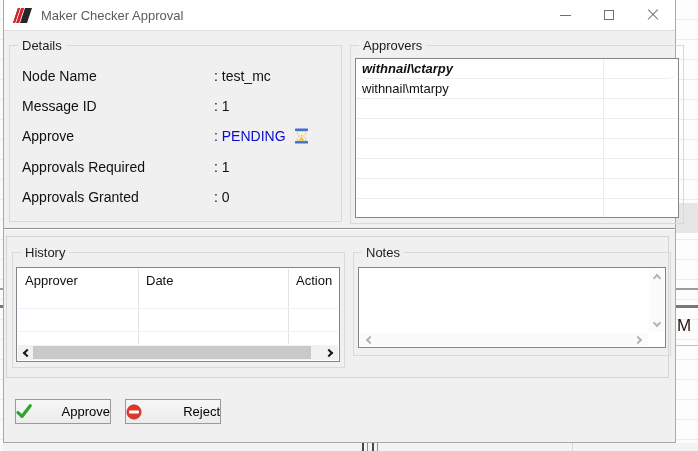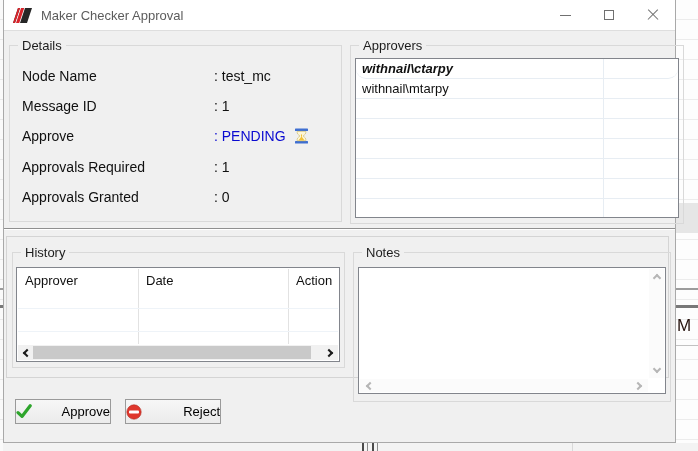--- a/index.html
+++ b/index.html
@@ -55,21 +55,21 @@
     font-size:13px; color:#101010; border-bottom:1px solid #e7edf3; }
   .apv-row.first { font-weight:bold; font-style:italic;border-radius:10px; }
   .apv-colsep { position:absolute; left:247px; top:0; bottom:0; width:1px; background:#e7edf3; }
 
   .splitter { position:absolute; left:0; top:228px; width:100%; height:5px;
     border-top:1px solid #8f8f8f; background:#f0f0f0; box-shadow:inset 0 1px 0 #ffffff; }
 
   .bpanel { position:absolute; left:2px; top:236px; width:663px; height:142px;
     border:1px solid #d4d4d4; background:#f0f0f0; }
   #g-history { left:5px;   top:15px; width:333px; height:116px; }
-  #g-notes   { left:346px; top:15px; width:318px; height:150px; }
+  #g-notes   { left:346px; top:15px; width:318px; height:104px; }
 
   
   .htable { position:absolute; left:3px; top:14px; right:4px; bottom:5px;
     background:#fff; border:1px solid #82858c; }
   .hcol { position:absolute; top:0; height:24px; font-size:13px; color:#101010; padding:5px 0 0 8px; }
   .hc1 { left:0;     width:121px; }
   .hc2 { left:121px; width:150px; }
   .hc3 { left:271px; right:16px; }
   .vline { position:absolute; top:1px; bottom:17px; width:1px; background:#e2e2e2; }
   .v1 { left:121px; } .v2 { left:271px; }

